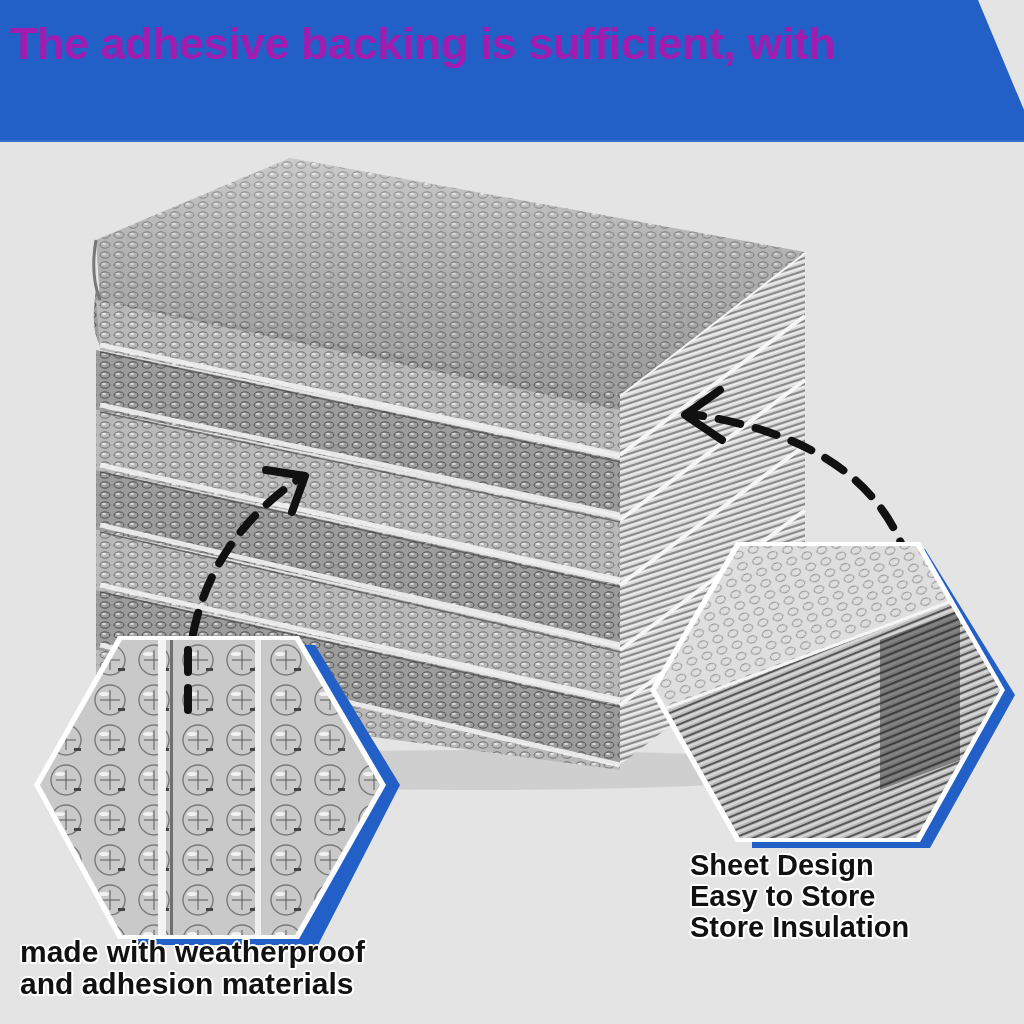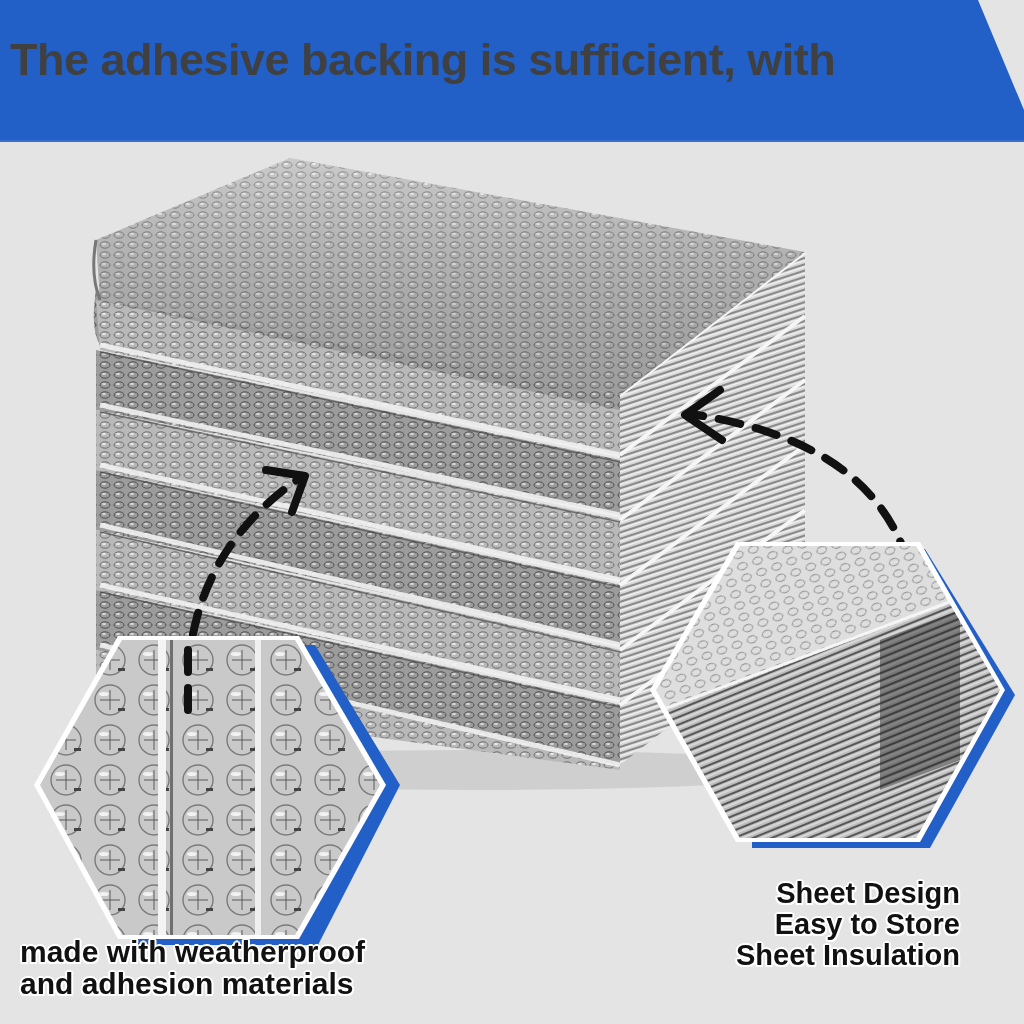--- a/index.html
+++ b/index.html
@@ -7,41 +7,40 @@
       width: 1024px; height: 1024px; overflow: hidden; position: relative;
       background: #e4e4e4;
       font-family: "Liberation Sans", sans-serif;
     }
     .banner {
       position: absolute; left: 0; top: 0; width: 1024px; height: 142px;
     }
     .banner svg { position: absolute; left: 0; top: 0; }
     .banner-text {
       position: absolute; left: 10px; top: 14px; width: 960px;
-      color: #404040; font-weight: 700; font-size: 45px; line-height: 60px;
+      color: #a21caf; font-weight: 700; font-size: 45px; line-height: 60px;
       letter-spacing: -0.5px;
       font-family: "Liberation Sans", sans-serif;
       white-space: nowrap;
-      margin-top: 16px;
     }
     .stack { position: absolute; left: 0; top: 0; }
     .hex { position: absolute; }
     .caption {
       position: absolute; font-weight: 700; color: #111;
       font-family: "Liberation Sans", sans-serif;
       text-shadow:
         2px 0 0 #fff, -2px 0 0 #fff, 0 2px 0 #fff, 0 -2px 0 #fff,
         1.5px 1.5px 0 #fff, -1.5px -1.5px 0 #fff, 1.5px -1.5px 0 #fff, -1.5px 1.5px 0 #fff;
     }
     .caption-left {
       left: 20px; top: 936px; font-size: 30px; line-height: 32px;
     }
     .caption-right {
-      left: 690px; top: 850px; width: 270px; text-align: right;
-      font-size: 29px; line-height: 31px; margin-top: 28px;
+      left: 690px; top: 850px; width: 270px; text-align: left;
+      font-size: 29px; line-height: 31px;
     }
     .caption div { white-space: nowrap; }
   </style>
 </head>
 <body>
 
 <div class="banner">
   <svg width="1024" height="142">
     <polygon points="0,0 978,0 1024,110 1024,142 0,142" fill="#2260c8"></polygon>
     <line x1="0" y1="141" x2="1024" y2="141" stroke="#3a6fd0" stroke-width="2"></line>
@@ -176,14 +175,14 @@
 </svg>
 
 <div class="caption caption-left">
   <div>made with weatherproof</div>
   <div>and adhesion materials</div>
 </div>
 
 <div class="caption caption-right">
   <div>Sheet Design</div>
   <div>Easy to Store</div>
-  <div>Sheet Insulation</div>
+  <div>Store Insulation</div>
 </div>
 
 </body></html>

